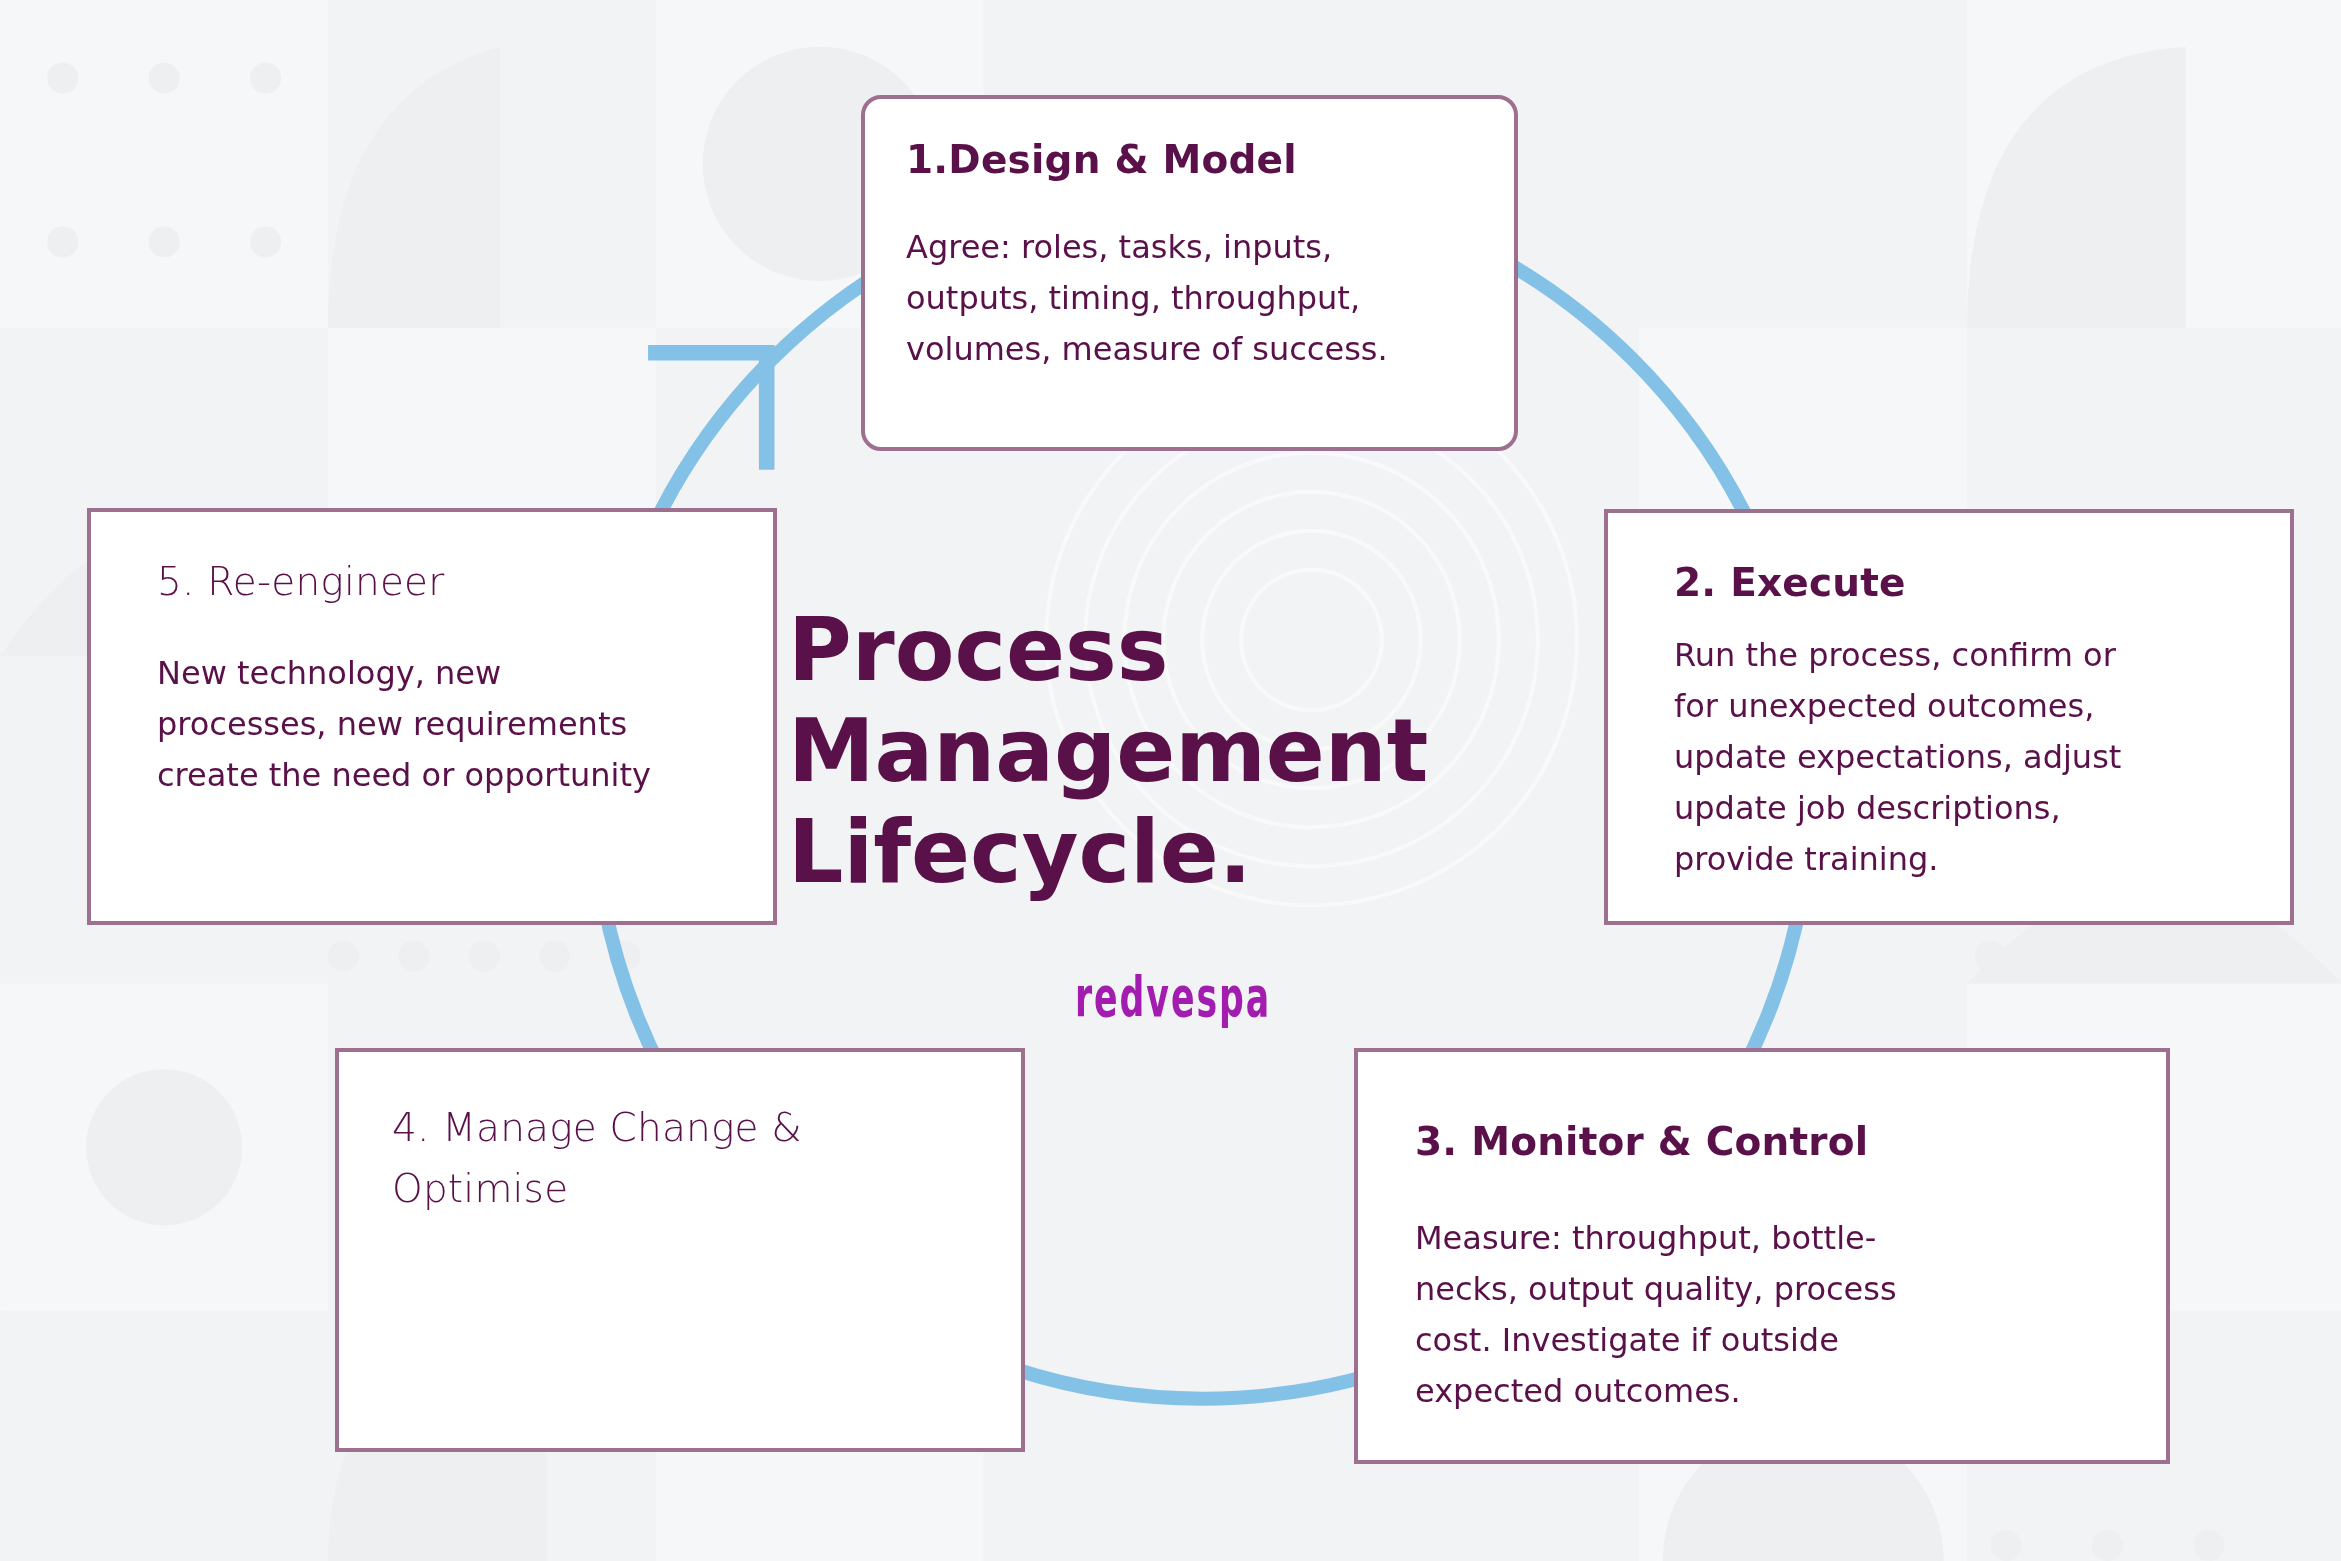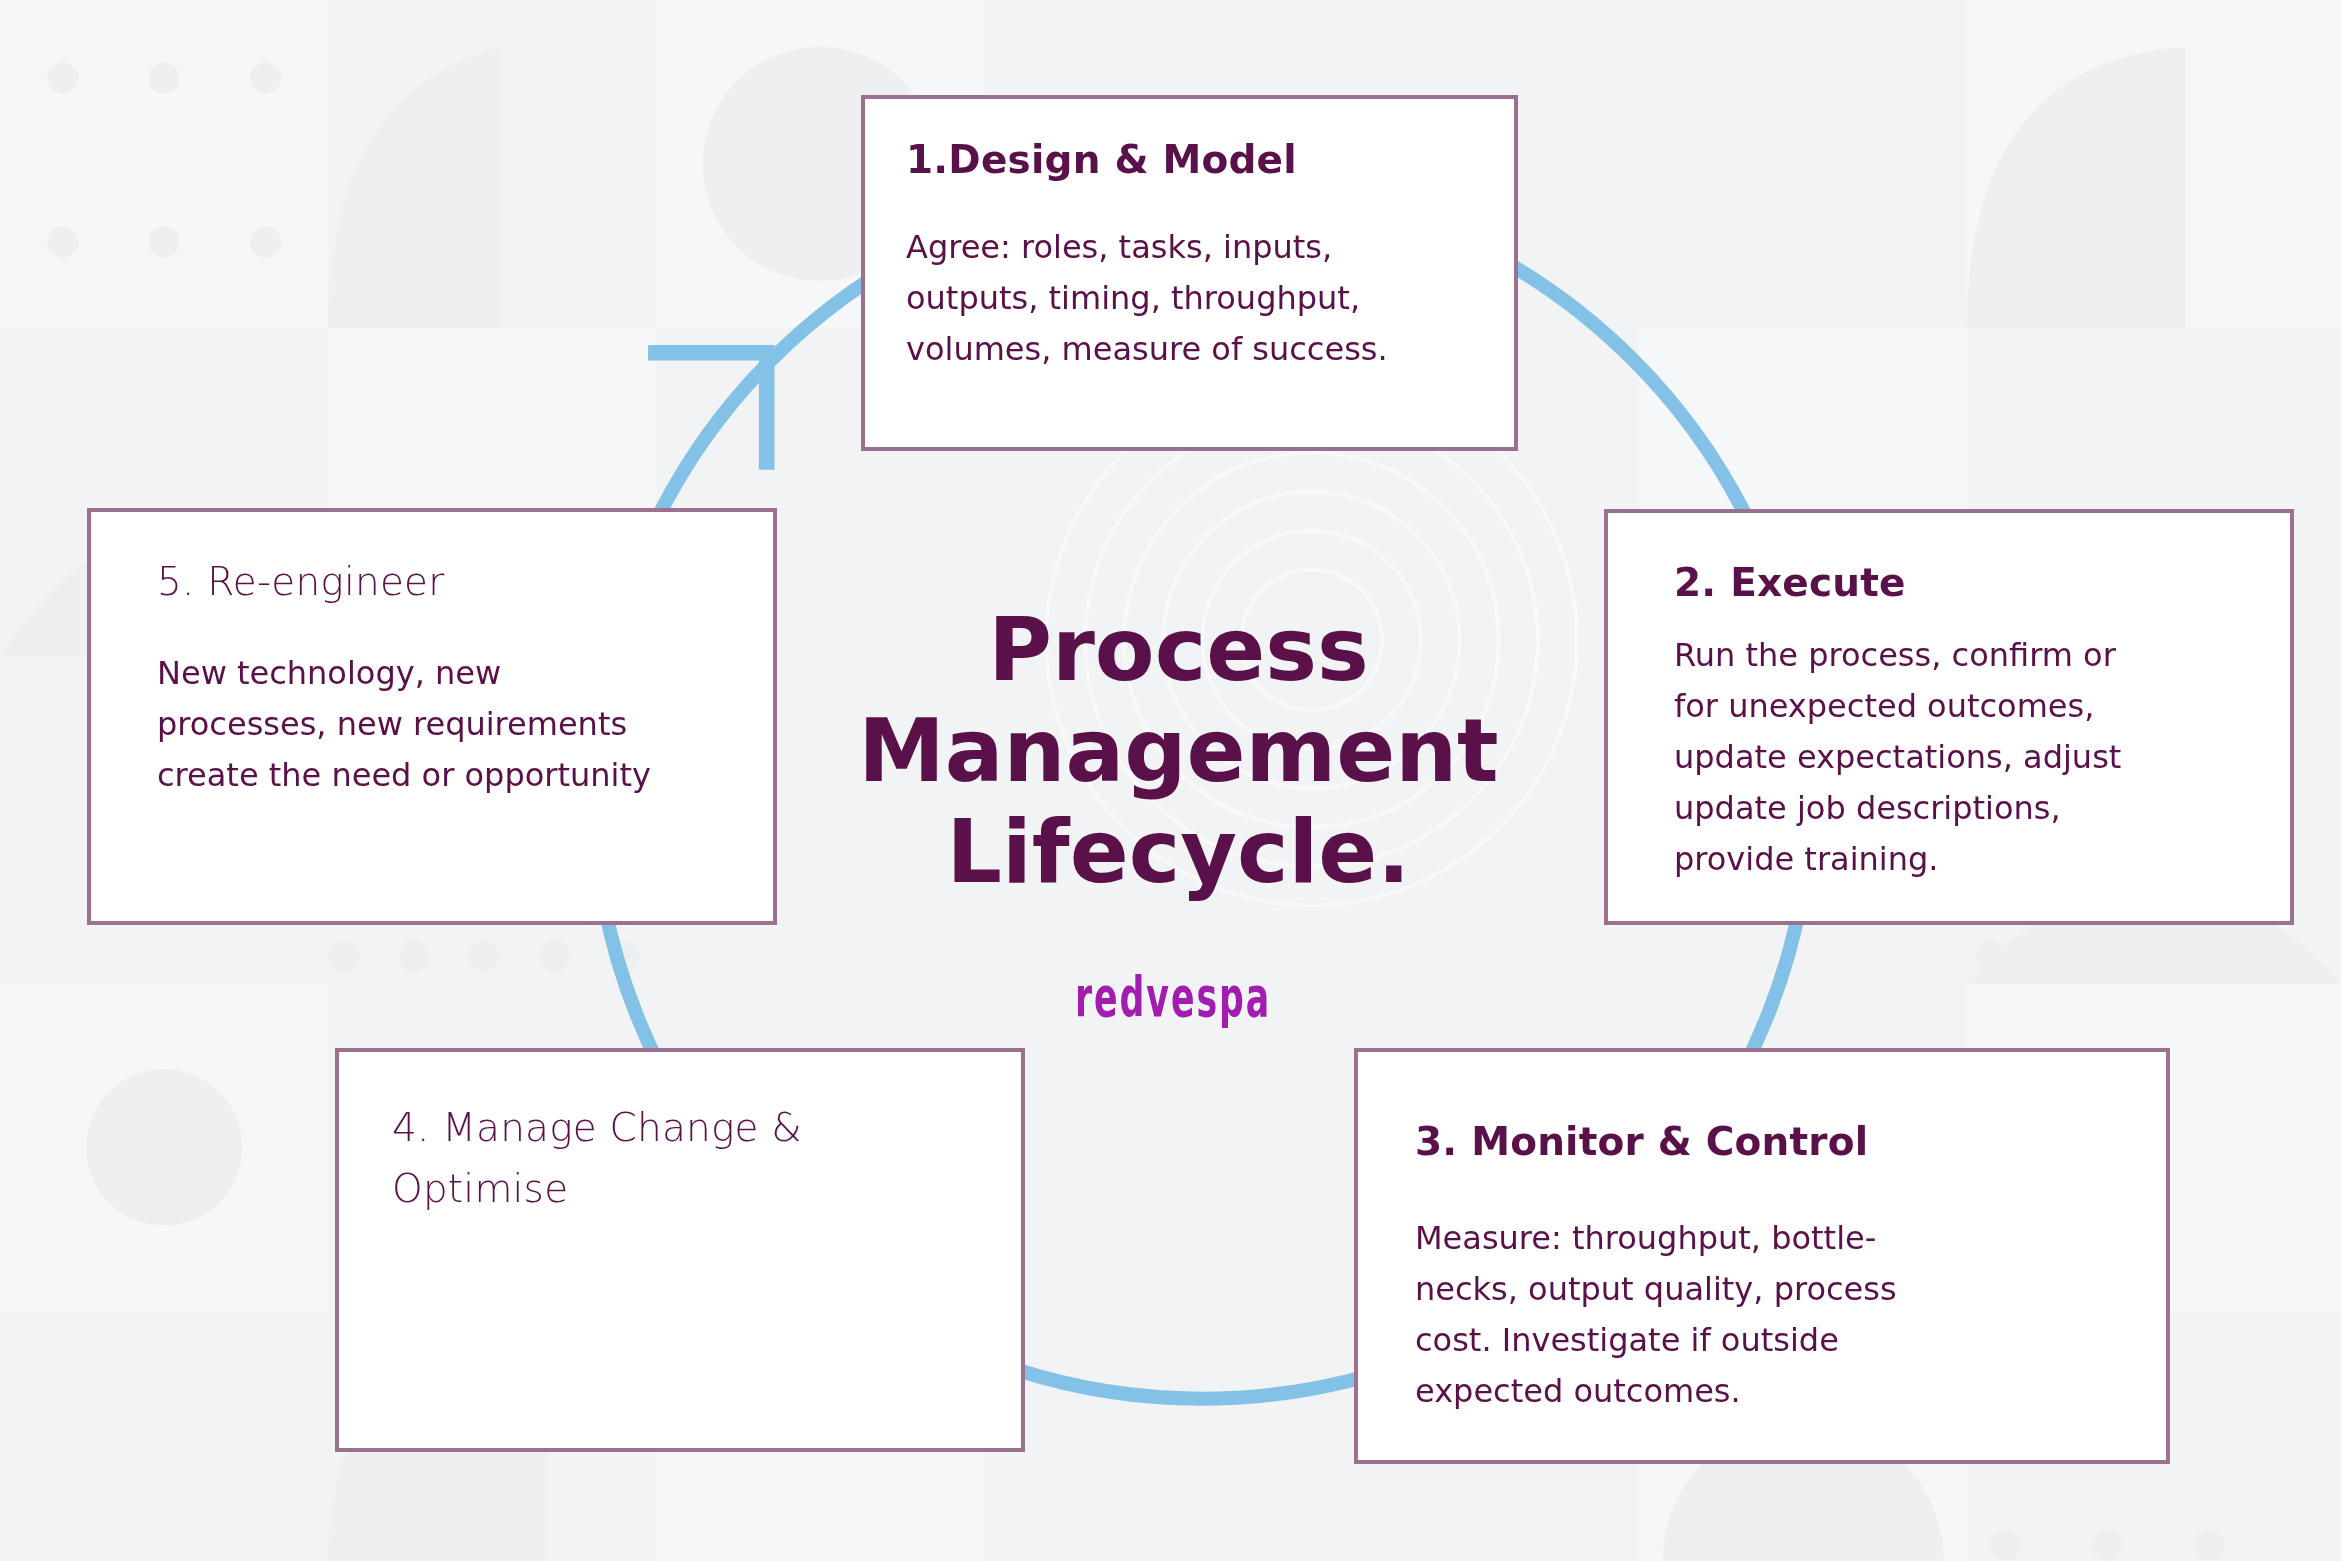--- a/index.html
+++ b/index.html
@@ -29,21 +29,21 @@
   .stage-heading.medium { font-weight: 600; -webkit-text-stroke: 0; }
   .stage-body {
     position: absolute;
     margin: 0;
     font-size: 32px;
     line-height: 51px;
     font-weight: normal;
   }
   .stage-body .line { display: block; white-space: nowrap; }
 
-  #box-1 { left: 861px; top: 95px; width: 657px; height: 356px; }
+  #box-1 { left: 861px; top: 95px; width: 657px; height: 356px; border-radius: 20px; }
   #box-1 .stage-heading { left: 41px; top: 30px; }
   #box-1 .stage-body { left: 41px; top: 123px; }
 
   #box-2 { left: 1582px; top: 509px; width: 690px; height: 416px; margin-left: 22px; }
   #box-2 .stage-heading { left: 66px; top: 39px; }
   #box-2 .stage-body { left: 66px; top: 117px; }
 
   #box-3 { left: 1354px; top: 1048px; width: 816px; height: 416px; }
   #box-3 .stage-heading { left: 57px; top: 59px; }
   #box-3 .stage-body { left: 57px; top: 161px; }
@@ -52,21 +52,20 @@
   #box-4 .stage-heading { left: 53px; top: 45px; font-weight: 300; }
   #box-4 .stage-body { left: 53px; top: 177px; }
 
   #box-5 { left: 87px; top: 508px; width: 690px; height: 417px; }
   #box-5 .stage-heading { left: 66px; top: 39px; font-weight: 300; }
   #box-5 .stage-body { left: 66px; top: 136px; }
 
   #center-title {
     position: absolute;
     left: 788px; width: 781px; top: 600px;
-    text-align: center;
     margin: 0;
     font-size: 87px;
     line-height: 101px;
     font-weight: 600;
     color: #5A1048;
   }
   #center-title .line { display: block; white-space: nowrap; }
 
   #logo {
     position: absolute;

